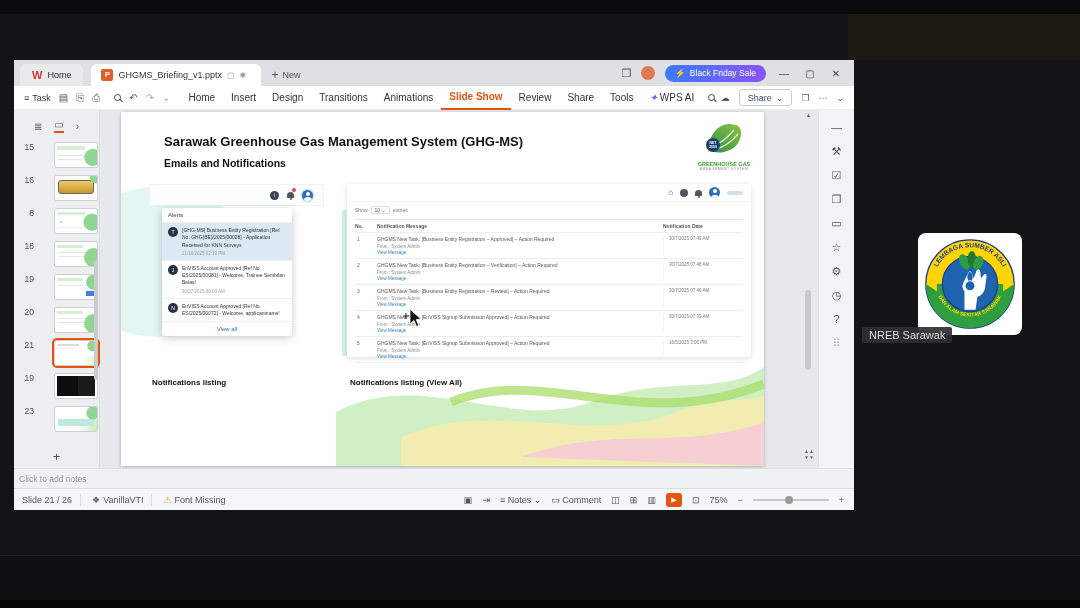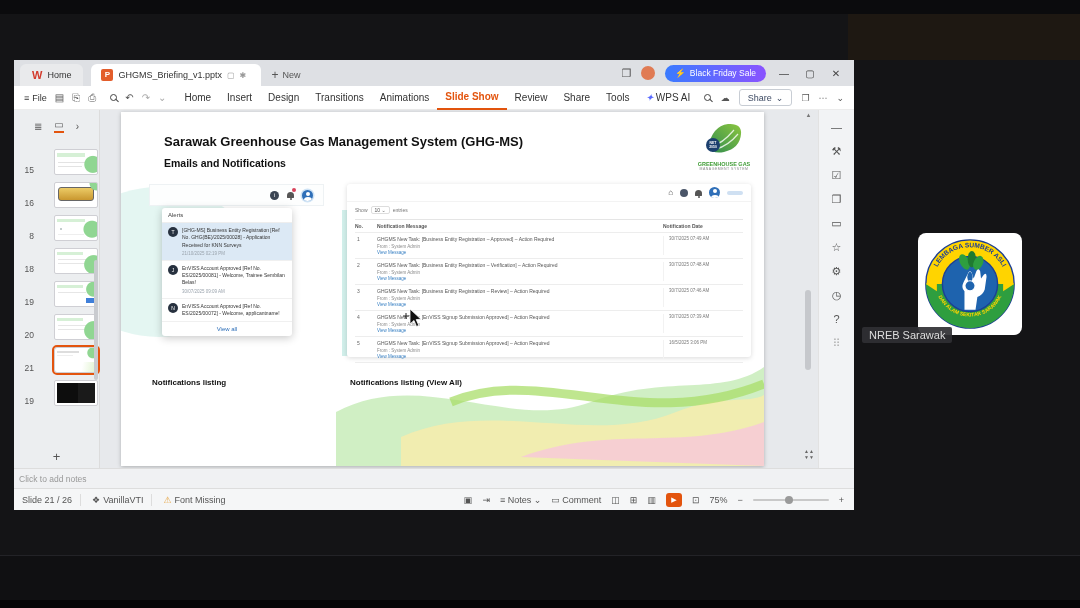--- a/index.html
+++ b/index.html
@@ -38,21 +38,21 @@
   .i-search{display:inline-block;width:7px;height:7px;border:1.3px solid #444;border-radius:50%;position:relative;margin-left:6px;}
   .i-search::after{content:"";position:absolute;width:4px;height:1.3px;background:#444;transform:rotate(45deg);right:-3px;bottom:-1px;}
   .menurow-right{margin-left:auto;display:flex;align-items:center;gap:9px;padding-right:10px;color:#555;}
   .sharebtn{display:flex;align-items:center;gap:4px;border:1px solid #c8cdd4;border-radius:3px;height:17px;padding:0 8px;color:#3d4a63;font-size:9px;}
   
   .main{position:absolute;left:0;top:50px;width:100%;height:358px;display:flex;}
   .thumbs{position:relative;width:86px;background:#eceef0;border-right:1px solid #dcdcdc;}
   .th-head{display:flex;align-items:center;gap:12px;justify-content:center;height:24px;color:#555;font-size:10px;margin-top:4px;}
   .th-head .act{border-bottom:2px solid #e3540e;padding-bottom:1px;}
   .th-list{position:absolute;left:0;top:32px;width:100%;}
-  .th-item{display:flex;align-items:flex-end;gap:20px;height:33px;padding-left:6px;}
+  .th-item{display:flex;align-items:flex-start;gap:20px;height:33px;padding-left:6px;}
   .th-num{width:14px;text-align:right;font-size:8.5px;color:#555;}
   .th{position:relative;width:44px;height:26px;background:#fff;border:1px solid #cfcfd4;border-radius:2px;overflow:hidden;}
   .th.sel{outline:2px solid #e3540e;border-radius:3px;}
   .th .deco{position:absolute;inset:0;}
   .v-lines .deco{background:radial-gradient(circle at 90% 60%,#90d692 0 8px,transparent 9px),linear-gradient(#d6f0d6 0 0) 2px 3px/28px 4px no-repeat,linear-gradient(#e3e3e3 0 0) 3px 12px/30px 1px no-repeat,linear-gradient(#e3e3e3 0 0) 3px 16px/24px 1px no-repeat;}
   .v-gold .deco{position:absolute;inset:4px 3px 6px 3px;background:linear-gradient(#eccb66,#c9972f);border:1px solid #666;border-radius:3px;}
   .v-gold::after{content:"";position:absolute;right:0;top:0;width:10px;height:10px;background:radial-gradient(circle at 100% 0,#90d692 0 7px,transparent 8px);}
   .v-dots .deco{background:radial-gradient(circle at 88% 55%,#90d692 0 8px,transparent 9px),linear-gradient(#d6f0d6 0 0) 2px 3px/28px 3px no-repeat,radial-gradient(#9aa 0 0.5px,transparent 1px) 4px 11px/4px 4px,linear-gradient(#eee 0 0) 3px 18px/26px 1px no-repeat;background-repeat:no-repeat;}
   .v-blob .deco{background:radial-gradient(circle at 92% 65%,#90d692 0 9px,transparent 10px),linear-gradient(#d6f0d6 0 0) 2px 3px/26px 3px no-repeat,linear-gradient(#e6e6e6 0 0) 3px 10px/32px 1px no-repeat,linear-gradient(#e6e6e6 0 0) 3px 14px/28px 1px no-repeat;}
   .v-chip .deco{background:radial-gradient(circle at 92% 30%,#90d692 0 7px,transparent 8px),linear-gradient(#d6f0d6 0 0) 2px 3px/26px 3px no-repeat,linear-gradient(#3f7fd9 0 0) 31px 16px/9px 5px no-repeat,linear-gradient(#e6e6e6 0 0) 3px 10px/28px 1px no-repeat;}
@@ -171,21 +171,21 @@
         </div>
         <span class="winbtn">—</span>
         <span class="winbtn">▢</span>
         <span class="winbtn">✕</span>
       </div>
     </div>
 
     <div class="menurow">
       <div class="file">
         <span>≡</span>
-        <span>File</span>
+        <span>Task</span>
       </div>
       <div class="qicons">
         <span>▤</span>
         <span>⎘</span>
         <span>⎙</span>
         <span class="i-search"></span>
         <span>↶</span>
         <span class="dim">↷</span>
         <span class="dim">⌄</span>
       </div>
@@ -261,20 +261,26 @@
             </div>
             <div class="th-item">
               <span class="th-num">21</span>
               <div class="th v-current sel">
                 <div class="deco"></div>
               </div>
             </div>
             <div class="th-item">
               <span class="th-num">19</span>
               <div class="th v-dark">
+                <div class="deco"></div>
+              </div>
+            </div>
+            <div class="th-item">
+              <span class="th-num">23</span>
+              <div class="th v-tealbar">
                 <div class="deco"></div>
               </div>
             </div>
           </div>
         <div class="th-scroll"></div>
         <div class="th-add">+</div>
       </div>
 
       <div class="canvas">
         <div class="slide">

